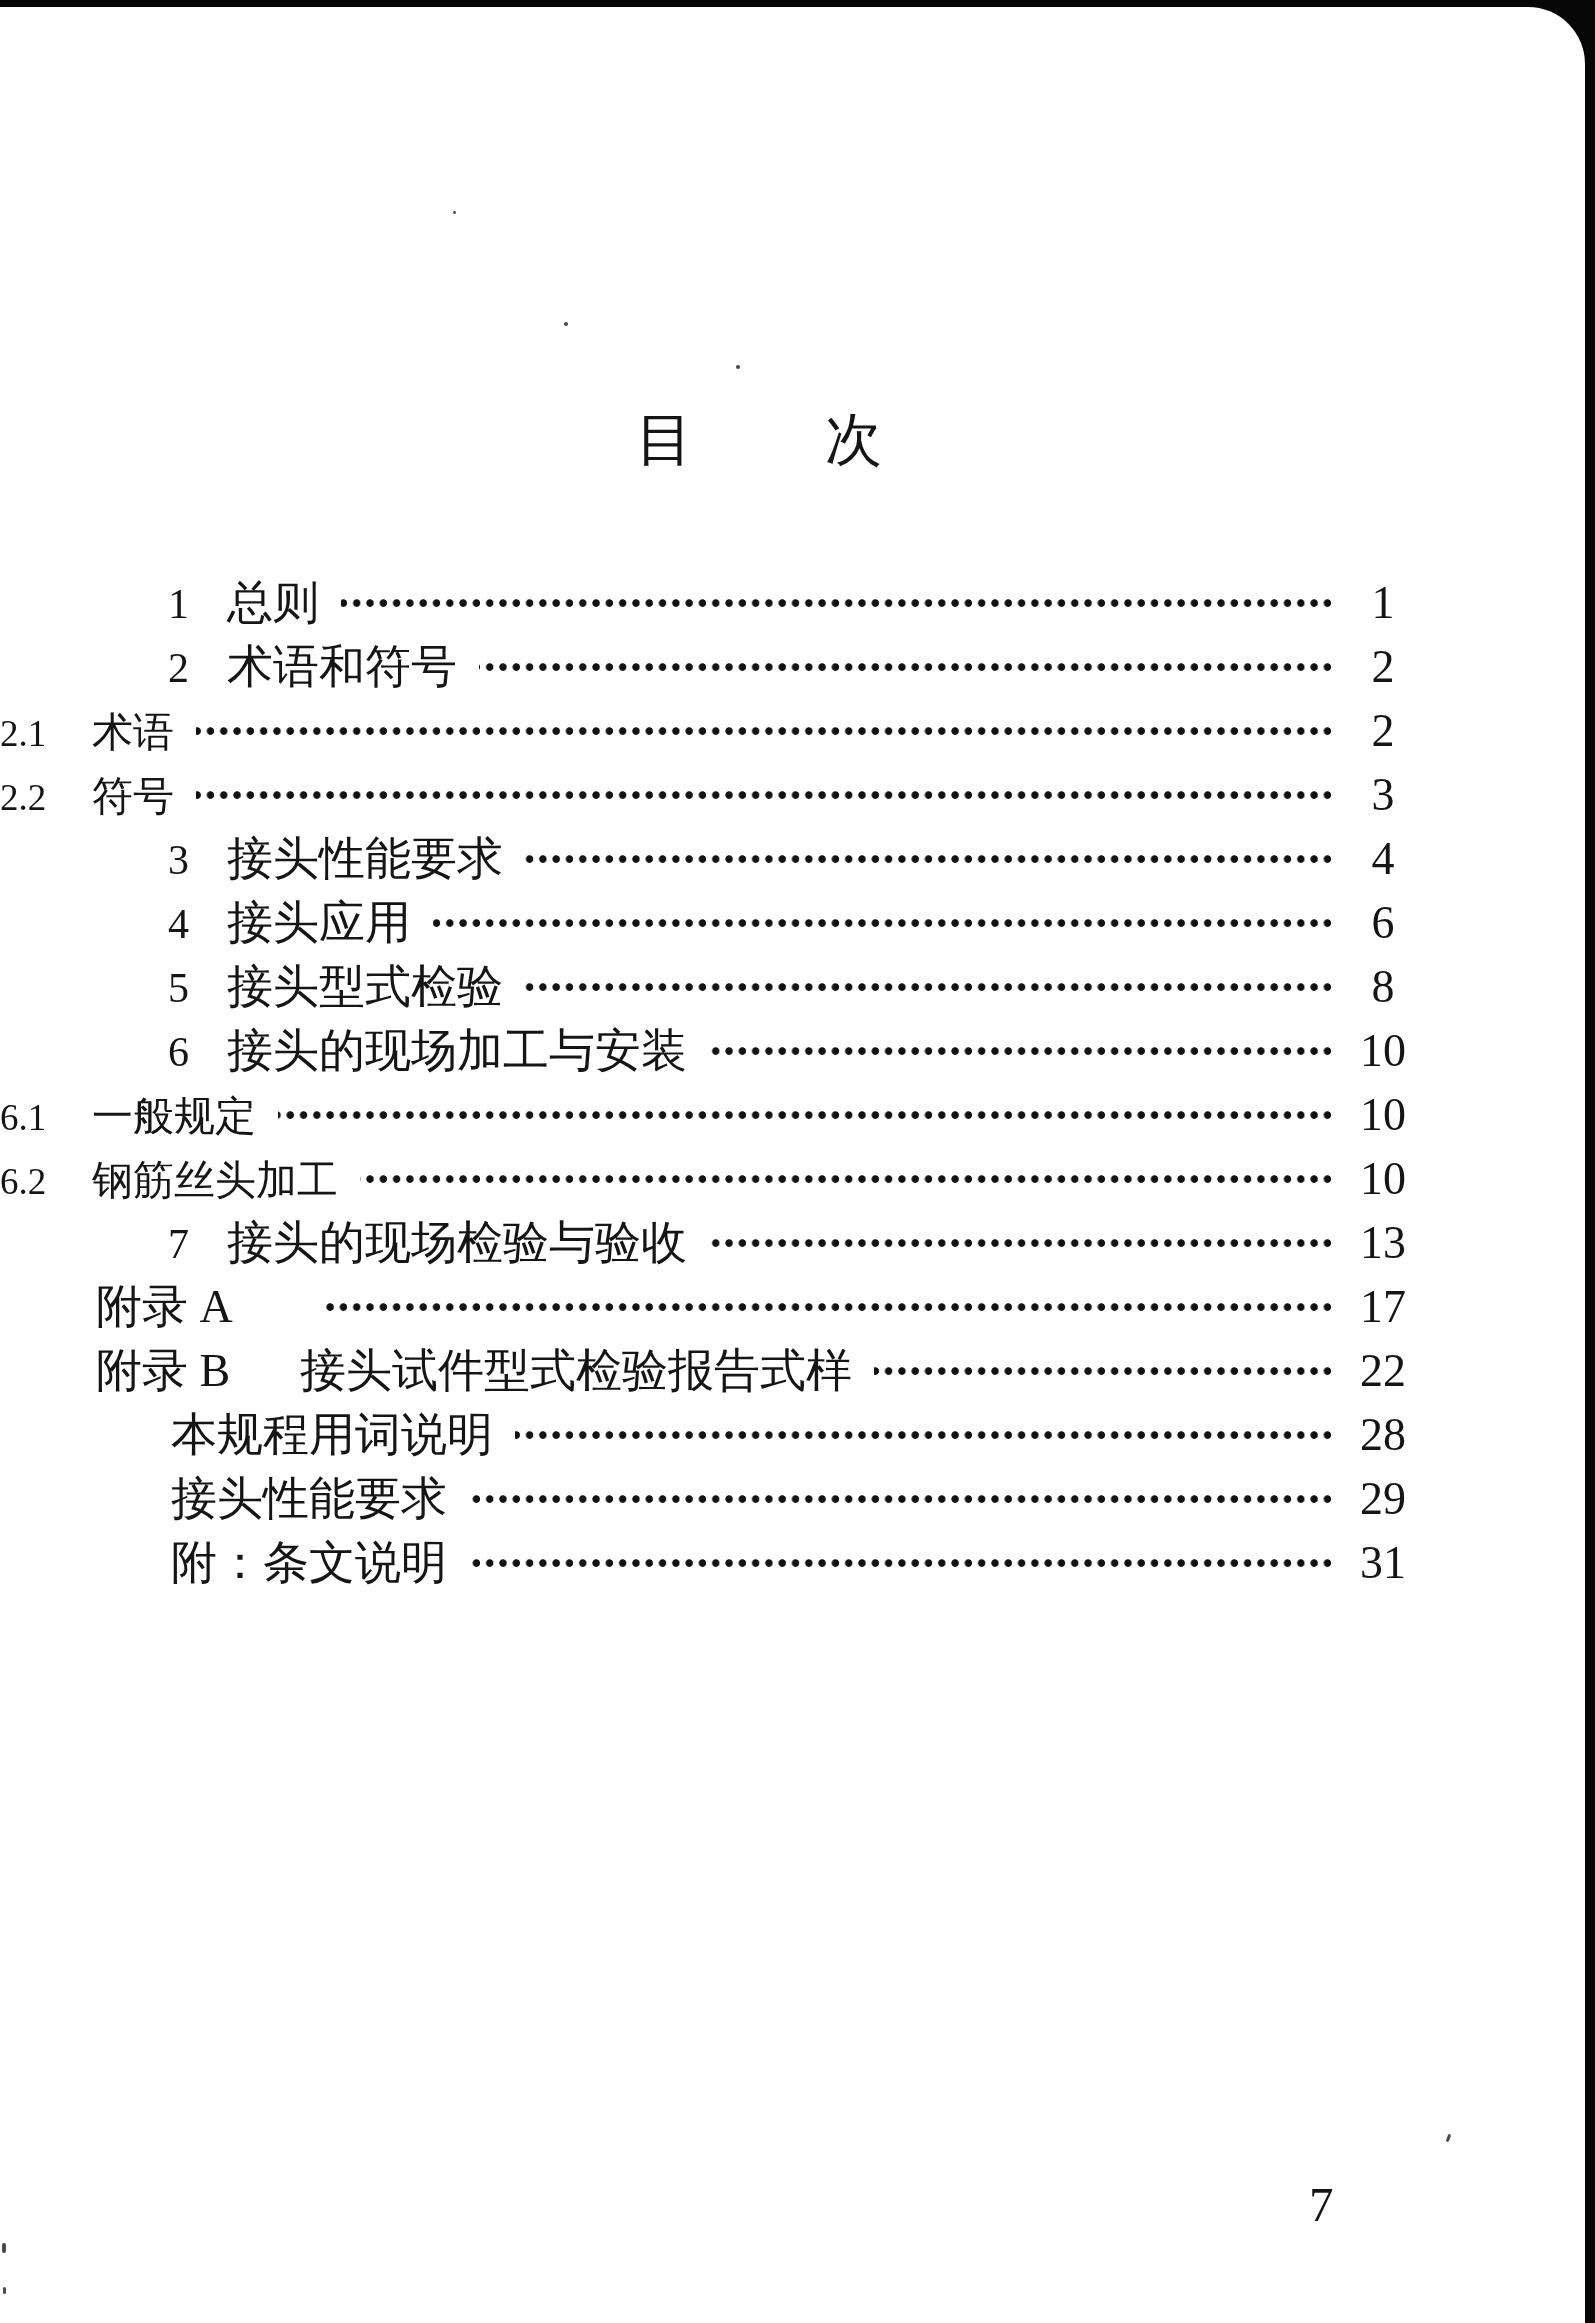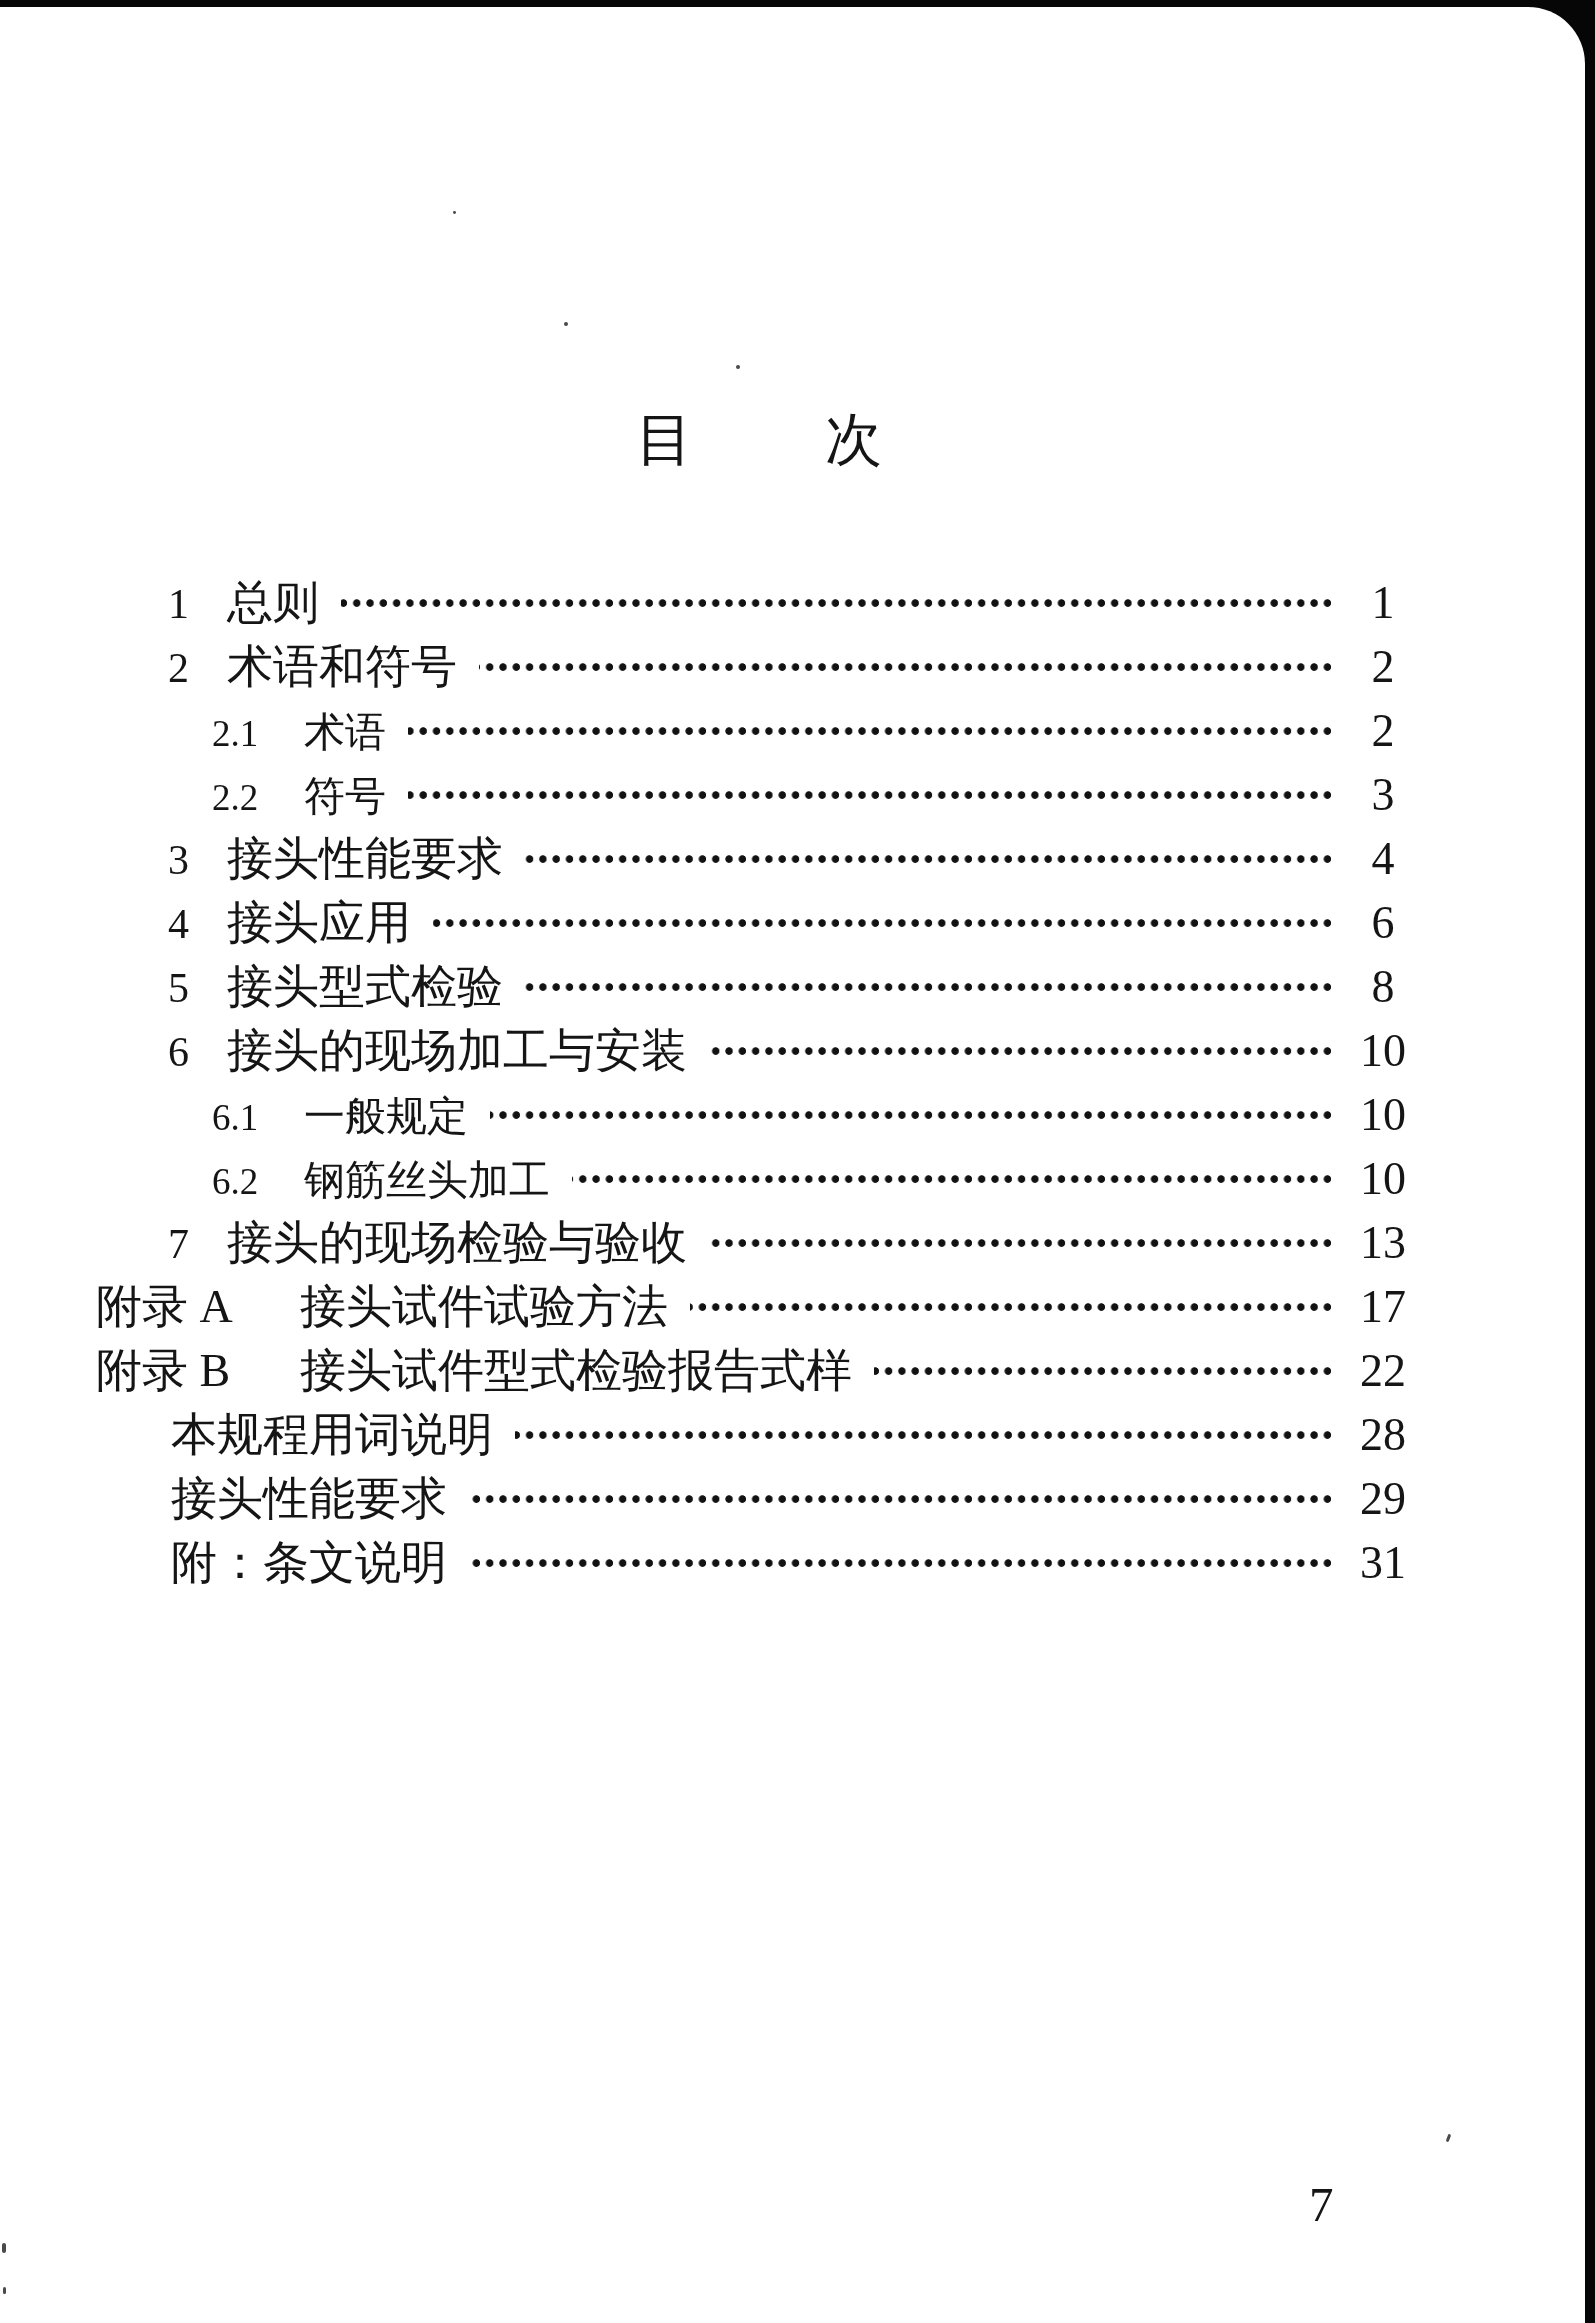--- a/index.html
+++ b/index.html
@@ -28,21 +28,21 @@
     font-size:57px; line-height:64px; font-weight:400;
   }
 
   
   .toc { position:absolute; top:571px; left:0; width:1420px; }
   .row { display:flex; align-items:baseline; height:64px; }
   .row .num, .row .label, .row .pageno { line-height:64px; white-space:pre; }
 
   .main     { padding-left:168px; font-size:46px; }
   .main .num{ width:59px;  font-size:42px; }
-  .sub      { padding-left:212px; font-size:41px; }
+  .sub      { font-size:41px; }
   .sub .num { width:92px;  font-size:37px; }
   .appendix { padding-left:96px; font-size:46px; }
   .appendix .num { width:204px; font-size:46px; }
   .plain    { padding-left:171px; font-size:46px;align-items:flex-end; }
 
   .dots {
     flex:1 1 auto; align-self:center;
     height:11.7px; margin:0 11.7px 0 21.5px;
     background-image: radial-gradient(circle at 5.9px 5.9px, #121212 3.3px, transparent 4.1px);
     background-size:13.3px 11.7px;
@@ -152,21 +152,20 @@
 
     <div class="row main">
       <span class="num">7</span>
       <span class="label">接头的现场检验与验收</span>
       <span class="dots"></span>
       <span class="pageno">13</span>
     </div>
 
     <div class="row appendix">
       <span class="num">附录 A</span>
-      <span class="label">接头试件试验方法</span>
       <span class="dots"></span>
       <span class="pageno">17</span>
     </div>
 
     <div class="row appendix">
       <span class="num">附录 B</span>
       <span class="label">接头试件型式检验报告式样</span>
       <span class="dots"></span>
       <span class="pageno">22</span>
     </div>

